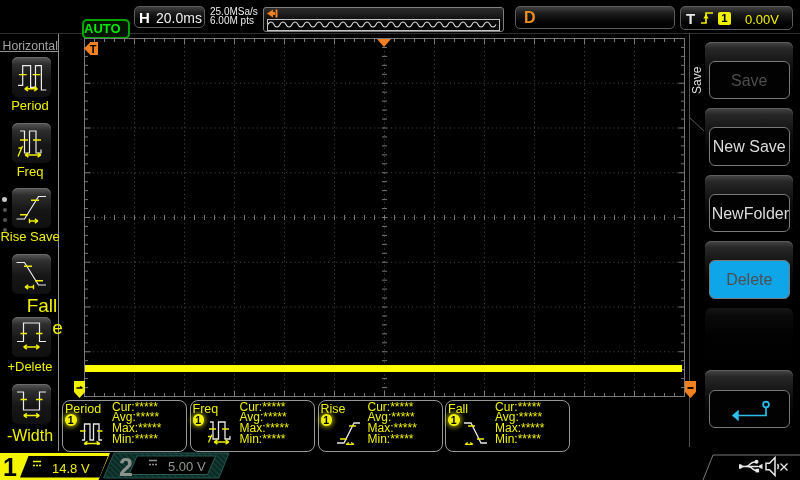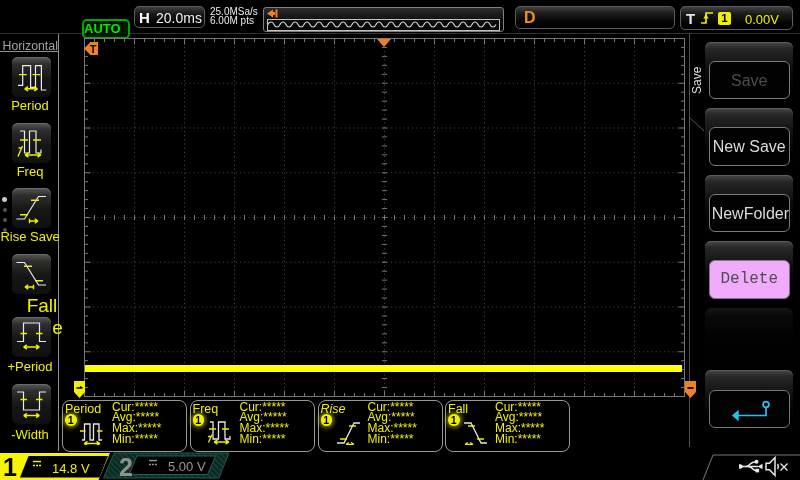--- a/index.html
+++ b/index.html
@@ -78,27 +78,27 @@
           <path d="M4.5,8.5 H12.5 L26.5,31 H34" stroke="#ececec" stroke-width="1.2" fill="none"></path>
           <path d="M12,12.3 h8 M23,26.8 h8" stroke="#f0f000" stroke-width="1.4"></path>
           <path d="M13,33 h8.5 M21.5,30.8 v4.4 M13,33 l3.2,-2.1 M13,33 l3.2,2.1" stroke="#f0f000" stroke-width="1.4" fill="none"></path>
         </svg></div>
       <div class="abs" style="left:12px;top:294.5px;width:60px;text-align:center;font-size:19px;color:#f0f000;">Fall Time</div>
       <div class="abs" style="left:12px;top:317px;width:39px;height:40px;border-radius:6px;background:linear-gradient(180deg,#585858 0%,#2e2e2e 18%,#161616 55%,#101010 100%);box-shadow:inset 0 1px 0 #6a6a6a;"><svg width="39" height="40" viewBox="0 0 39 40">
           <path d="M5,24.5 H11.5 V6 H27.5 V24.5 H34" stroke="#ececec" stroke-width="1.2" fill="none"></path>
           <path d="M8.5,16.5 h6.5 M24,16.5 h6.5" stroke="#f0f000" stroke-width="1.4"></path>
           <path d="M11.5,30 H27.5 M11.5,30 l3.4,-2.2 M11.5,30 l3.4,2.2 M27.5,30 l-3.4,-2.2 M27.5,30 l-3.4,2.2" stroke="#f0f000" stroke-width="1.4" fill="none"></path>
         </svg></div>
-      <div class="abs" style="left:0;top:358.5px;width:60px;text-align:center;font-size:13px;color:#f0f000;">+Period</div>
+      <div class="abs" style="left:0;top:358.5px;width:60px;text-align:center;font-size:13px;color:#f0f000;">+Delete</div>
       <div class="abs" style="left:12px;top:383.5px;width:39px;height:40px;border-radius:6px;background:linear-gradient(180deg,#585858 0%,#2e2e2e 18%,#161616 55%,#101010 100%);box-shadow:inset 0 1px 0 #6a6a6a;"><svg width="39" height="40" viewBox="0 0 39 40">
           <path d="M5,8 H11.5 V26 H27.5 V8 H34" stroke="#ececec" stroke-width="1.2" fill="none"></path>
           <path d="M8.5,15.5 h6.5 M24,15.5 h6.5" stroke="#f0f000" stroke-width="1.4"></path>
           <path d="M11.5,31.5 H27.5 M11.5,31.5 l3.4,-2.2 M11.5,31.5 l3.4,2.2 M27.5,31.5 l-3.4,-2.2 M27.5,31.5 l-3.4,2.2" stroke="#f0f000" stroke-width="1.4" fill="none"></path>
         </svg></div>
-      <div class="abs" style="left:0;top:426.5px;width:60px;text-align:center;font-size:13px;color:#f0f000;">-Width</div>
+      <div class="abs" style="left:0;top:426.5px;width:60px;text-align:center;font-size:16px;color:#f0f000;">-Width</div>
     </div>
 
   <svg class="abs" style="left:84px;top:38px;" width="601" height="360" viewBox="0 0 601 360" id="gridsvg">
       <line x1="50.5" y1="0.5" x2="50.5" y2="358.5" stroke="#4e4e4e" stroke-width="1" stroke-dasharray="1 3.2"></line>
       <line x1="100.5" y1="0.5" x2="100.5" y2="358.5" stroke="#4e4e4e" stroke-width="1" stroke-dasharray="1 3.2"></line>
       <line x1="150.5" y1="0.5" x2="150.5" y2="358.5" stroke="#4e4e4e" stroke-width="1" stroke-dasharray="1 3.2"></line>
       <line x1="200.5" y1="0.5" x2="200.5" y2="358.5" stroke="#4e4e4e" stroke-width="1" stroke-dasharray="1 3.2"></line>
       <line x1="250.5" y1="0.5" x2="250.5" y2="358.5" stroke="#4e4e4e" stroke-width="1" stroke-dasharray="1 3.2"></line>
       <line x1="300.5" y1="0.5" x2="300.5" y2="358.5" stroke="#4e4e4e" stroke-width="1" stroke-dasharray="1 3.2"></line>
       <line x1="350.5" y1="0.5" x2="350.5" y2="358.5" stroke="#4e4e4e" stroke-width="1" stroke-dasharray="1 3.2"></line>
@@ -446,21 +446,21 @@
         <div class="abs" style="left:2px;top:13px;width:11.5px;height:11.5px;border-radius:50%;background:#f0f000;box-shadow:0 0 4px 2px rgba(240,240,0,0.5);color:#000;font-weight:bold;font-size:10.5px;text-align:center;line-height:12px;">1</div>
         <svg class="abs" style="left:17px;top:15px;" width="24" height="29" viewBox="0 0 24 29">
           <path d="M2,6 L5,6 L5,23 L10.5,23 L10.5,6 L17,6 L17,23 L22,23 L22,20" stroke="#e8e8e8" stroke-width="1.3" fill="none"></path>
           <path d="M1,13 h7 M14,13 h7" stroke="#f0f000" stroke-width="1.3"></path>
           <path d="M0,20.5 h2.5 M4,18.5 l-3.5,8" stroke="#f0f000" stroke-width="1.3"></path>
           <path d="M6,26 h15 M6,26 l3.5,-2.2 M6,26 l3.5,2.2 M21,26 l-3.5,-2.2 M21,26 l-3.5,2.2" stroke="#f0f000" stroke-width="1.4" fill="none"></path>
         </svg>
         <div class="abs" style="left:49px;top:0.5px;font-size:12px;line-height:10.9px;color:#f0f000;">Cur:*****<br>Avg:*****<br>Max:*****<br>Min:*****</div>
       </div>
       <div class="abs" style="box-sizing:border-box;left:317.5px;top:400px;width:125px;height:52px;border:1.5px solid #989898;border-radius:8px;background:#000;">
-        <div class="abs" style="left:2px;top:0.5px;font-size:12.5px;color:#f0f000;font-style:italic;">Rise</div>
+        <div class="abs" style="left:2px;top:0.5px;font-size:12.5px;color:#f0f000;">Rise</div>
         <div class="abs" style="left:2px;top:13px;width:11.5px;height:11.5px;border-radius:50%;background:#f0f000;box-shadow:0 0 4px 2px rgba(240,240,0,0.5);color:#000;font-weight:bold;font-size:10.5px;text-align:center;line-height:12px;">1</div>
         <svg class="abs" style="left:17px;top:15px;" width="24" height="29" viewBox="0 0 24 29">
           <path d="M1,27 L8,27 L18,7 L24,7" stroke="#e8e8e8" stroke-width="1.3" fill="none"></path>
           <path d="M4,23 h7 M13,10 h7" stroke="#f0f000" stroke-width="1.3"></path>
           <path d="M10,28.5 h8 M10,28.5 l2.8,-2 M10,28.5 l2.8,2 M18,28.5 l-2.8,-2 M18,28.5 l-2.8,2" stroke="#f0f000" stroke-width="1.3" fill="none"></path>
         </svg>
         <div class="abs" style="left:49px;top:0.5px;font-size:12px;line-height:10.9px;color:#f0f000;">Cur:*****<br>Avg:*****<br>Max:*****<br>Min:*****</div>
       </div>
       <div class="abs" style="box-sizing:border-box;left:445px;top:400px;width:125px;height:52px;border:1.5px solid #989898;border-radius:8px;background:#000;">
         <div class="abs" style="left:2px;top:0.5px;font-size:12.5px;color:#f0f000;">Fall</div>
@@ -482,21 +482,21 @@
     <div style="transform:rotate(-90deg) translate(-32px,0);transform-origin:0 0;width:32px;font-size:12px;color:#e0e0e0;">Save</div>
   </div>
   <div id="menu">
       <div class="abs" style="left:704.5px;top:41.5px;width:88px;height:60.5px;border-radius:6px;background:linear-gradient(180deg,#474747 0%,#272727 11%,#0d0d0d 46%,#000 82%);box-shadow:inset 0 1px 0 #5c5c5c;"></div>
       <div class="abs" style="box-sizing:border-box;left:708.5px;top:60.5px;width:81.5px;height:38.5px;border:1px solid #7a7a7a;border-radius:6px;background:#020202;font-size:16px;color:#4e4e4e;text-align:center;line-height:37px;">Save</div>
       <div class="abs" style="left:704.5px;top:108px;width:88px;height:60.5px;border-radius:6px;background:linear-gradient(180deg,#474747 0%,#272727 11%,#0d0d0d 46%,#000 82%);box-shadow:inset 0 1px 0 #5c5c5c;"></div>
       <div class="abs" style="box-sizing:border-box;left:708.5px;top:127px;width:81.5px;height:38.5px;border:1px solid #7a7a7a;border-radius:6px;background:#020202;font-size:16px;color:#dcdcdc;text-align:center;line-height:37px;">New Save</div>
       <div class="abs" style="left:704.5px;top:174.5px;width:88px;height:60.5px;border-radius:6px;background:linear-gradient(180deg,#474747 0%,#272727 11%,#0d0d0d 46%,#000 82%);box-shadow:inset 0 1px 0 #5c5c5c;"></div>
       <div class="abs" style="box-sizing:border-box;left:708.5px;top:193.5px;width:81.5px;height:38.5px;border:1px solid #7a7a7a;border-radius:6px;background:#020202;font-size:16px;color:#dcdcdc;text-align:right;line-height:37px;">NewFolder</div>
       <div class="abs" style="left:704.5px;top:241px;width:88px;height:60.5px;border-radius:6px;background:linear-gradient(180deg,#474747 0%,#272727 11%,#0d0d0d 46%,#000 82%);box-shadow:inset 0 1px 0 #5c5c5c;"></div>
-      <div class="abs" style="box-sizing:border-box;left:708.5px;top:260px;width:81.5px;height:38.5px;border:1px solid #7a7a7a;border-radius:6px;background:#f0abfc;font-size:16px;color:#4e4e4e;text-align:center;line-height:37px;font-family:Liberation Mono, monospace;">Delete</div>
+      <div class="abs" style="box-sizing:border-box;left:708.5px;top:260px;width:81.5px;height:38.5px;border:1px solid #7a7a7a;border-radius:6px;background:#0ea5e9;font-size:16px;color:#4e4e4e;text-align:center;line-height:37px;">Delete</div>
       <div class="abs" style="left:704.5px;top:307.5px;width:88px;height:60.5px;border-radius:6px;background:linear-gradient(180deg,#161616 0%,#0a0a0a 12%,#020202 45%,#000 100%);"></div>
       <div class="abs" style="left:704.5px;top:370px;width:88px;height:60.5px;border-radius:6px;background:linear-gradient(180deg,#474747 0%,#272727 11%,#0d0d0d 46%,#000 82%);box-shadow:inset 0 1px 0 #5c5c5c;"></div>
       <div class="abs" style="box-sizing:border-box;left:708.5px;top:390px;width:81px;height:38px;border:1px solid #777;border-radius:6px;background:#020202;"><svg width="79" height="36" viewBox="0 0 79 36">
           <circle cx="56" cy="13.5" r="2.9" stroke="#29c0ee" stroke-width="1.8" fill="none"></circle>
           <path d="M56,16.5 L56,24.5 L28,24.5" stroke="#29c0ee" stroke-width="1.7" fill="none"></path>
           <path d="M28.7,24.5 l0,-5.7 l-6.8,5.7 l6.8,5.7 Z" fill="#29c0ee"></path>
         </svg></div>
     </div>
 
   <div class="abs" style="left:0;top:452px;width:800px;height:28px;background:#000;"></div>

